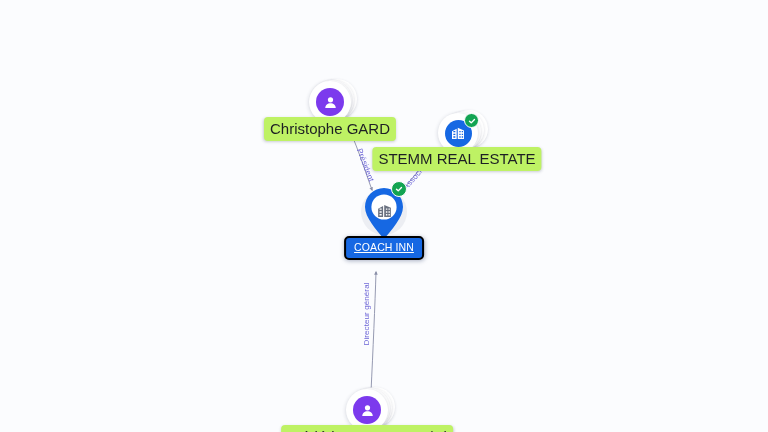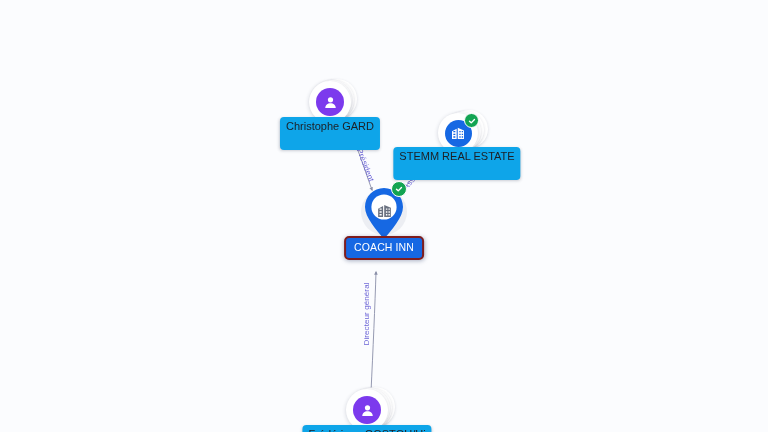--- a/index.html
+++ b/index.html
@@ -134,44 +134,45 @@
     border: 1.5px solid #ffffff;
     display: flex;
     align-items: center;
     justify-content: center;
   }
   .check-badge svg { display: block; }
 
   
   .label {
     position: absolute;
-    background: #0ea5e9;
+    background: #bef264;
     border-radius: 4px;
     box-shadow: 0 1px 3px rgba(30, 40, 70, 0.22);
-    font-size: 11px;
+    font-size: 15px;
     line-height: 1;
     color: #1d1f24;
-    padding: 4px 6px 18px 6px;
+    padding: 4px 6px 5px 6px;
     white-space: nowrap;
     transform: translateX(-50%);
   }
 
   .label-primary {
     position: absolute;
     background: #1668e3;
-    border: 2px solid #7f1d1d;
+    border: 2px solid #000000;
     border-radius: 5px;
     box-shadow: 0 1px 4px rgba(20, 40, 90, 0.35);
     color: #ffffff;
     font-size: 10.5px;
     line-height: 1;
     padding: 4px 8px 5px 8px;
     white-space: nowrap;
     letter-spacing: 0.1px;
     transform: translateX(-50%);
+    text-decoration: underline;
   }
 
   
   .edge-label {
     position: absolute;
     font-size: 8px;
     color: #6b63d6;
     white-space: nowrap;
     transform-origin: 0 50%;
     letter-spacing: 0.1px;

